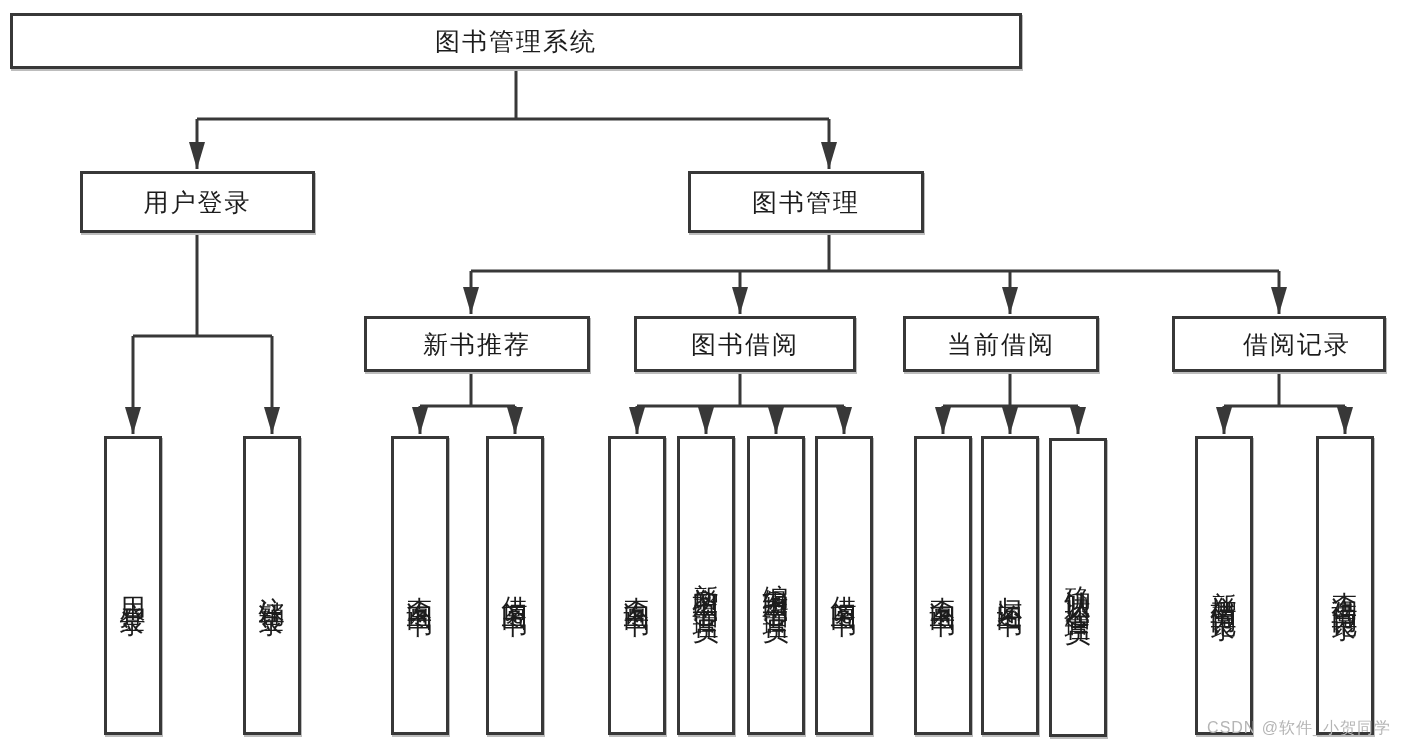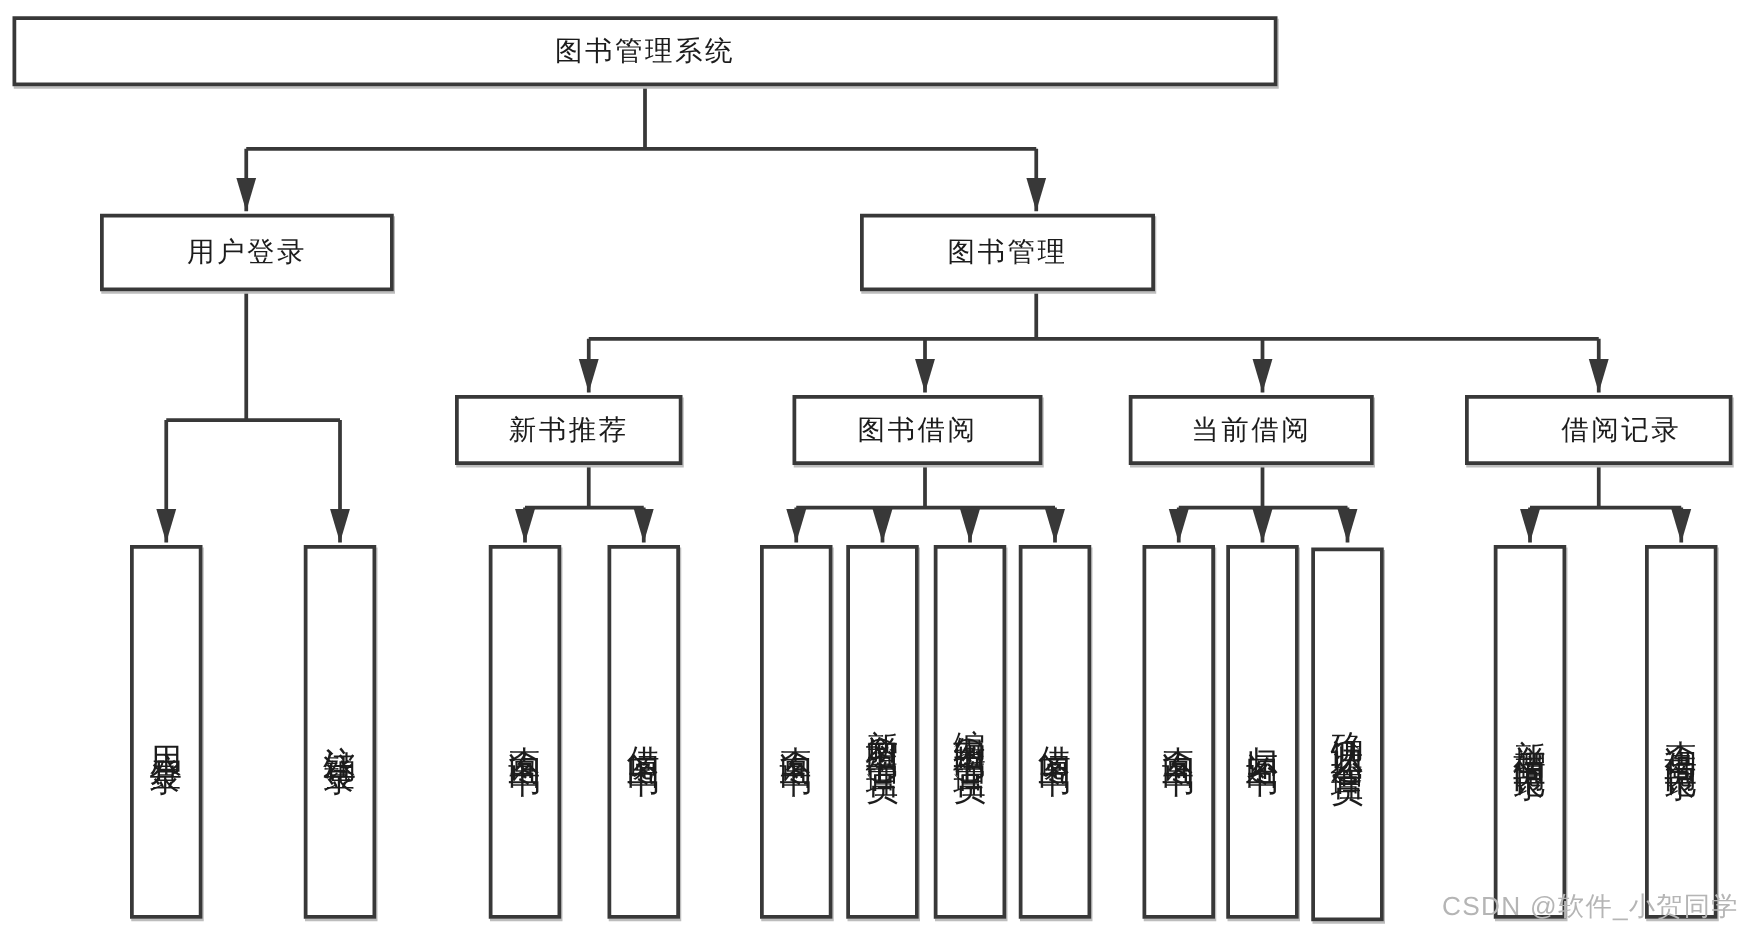--- a/index.html
+++ b/index.html
@@ -28,36 +28,36 @@
     box-sizing: border-box;
     border: 3px solid #383838;
     background: #ffffff;
     color: #1c1c1c;
     display: flex;
     align-items: center;
     justify-content: center;
     box-shadow: 1px 2px 0 #bdbdbd;
   }
   .hbox {
-    font-size: 22px;
+    font-size: 25px;
     letter-spacing: 2px;
     white-space: nowrap;
   }
   .vbox {
     writing-mode: vertical-lr;
     text-orientation: mixed;
     font-size: 26px;
     letter-spacing: 5px;
     line-height: 1;
   }
   .watermark {
     position: absolute;
     right: 14px;
     bottom: 8px;
-    font-size: 21px;
+    font-size: 16px;
     letter-spacing: 1px;
     color: #b5b5b5;
     white-space: nowrap;
   }
 </style>
 </head>
 <body>
 
 <div class="stage">
 
@@ -95,22 +95,22 @@
     <line x1="1078" y1="406" x2="1078" y2="434" stroke="#383838" stroke-width="3" marker-end="url(#arrow)"></line>
     <line x1="1224" y1="406" x2="1224" y2="434" stroke="#383838" stroke-width="3" marker-end="url(#arrow)"></line>
     <line x1="1345" y1="406" x2="1345" y2="434" stroke="#383838" stroke-width="3" marker-end="url(#arrow)"></line>
   </svg>
 
   <div class="box hbox" style="left:10px; top:13px; width:1012px; height:56px;">图书管理系统</div>
 
   <div class="box hbox" style="left:80px; top:171px; width:235px; height:62px;">用户登录</div>
   <div class="box hbox" style="left:688px; top:171px; width:236px; height:62px;">图书管理</div>
 
-  <div class="box hbox" style="left:364px; top:316px; width:182px; height:56px;">新书推荐</div>
-  <div class="box hbox" style="left:634px; top:316px; width:200px; height:56px;">图书借阅</div>
+  <div class="box hbox" style="left:364px; top:316px; width:226px; height:56px;">新书推荐</div>
+  <div class="box hbox" style="left:634px; top:316px; width:222px; height:56px;">图书借阅</div>
   <div class="box hbox" style="left:903px; top:316px; width:196px; height:56px;">当前借阅</div>
   <div class="box hbox" style="left:1172px; top:316px; width:214px; height:56px;padding-left:36px;">借阅记录</div>
 
   <div class="box vbox" style="left:104px; top:436px; width:58px; height:299px;">用户登录</div>
   <div class="box vbox" style="left:243px; top:436px; width:58px; height:299px;">注销登录</div>
 
   <div class="box vbox" style="left:391px; top:436px; width:58px; height:299px;">查询图书</div>
   <div class="box vbox" style="left:486px; top:436px; width:58px; height:299px;">借阅图书</div>
 
   <div class="box vbox" style="left:608px; top:436px; width:58px; height:299px;">查询图书</div>

